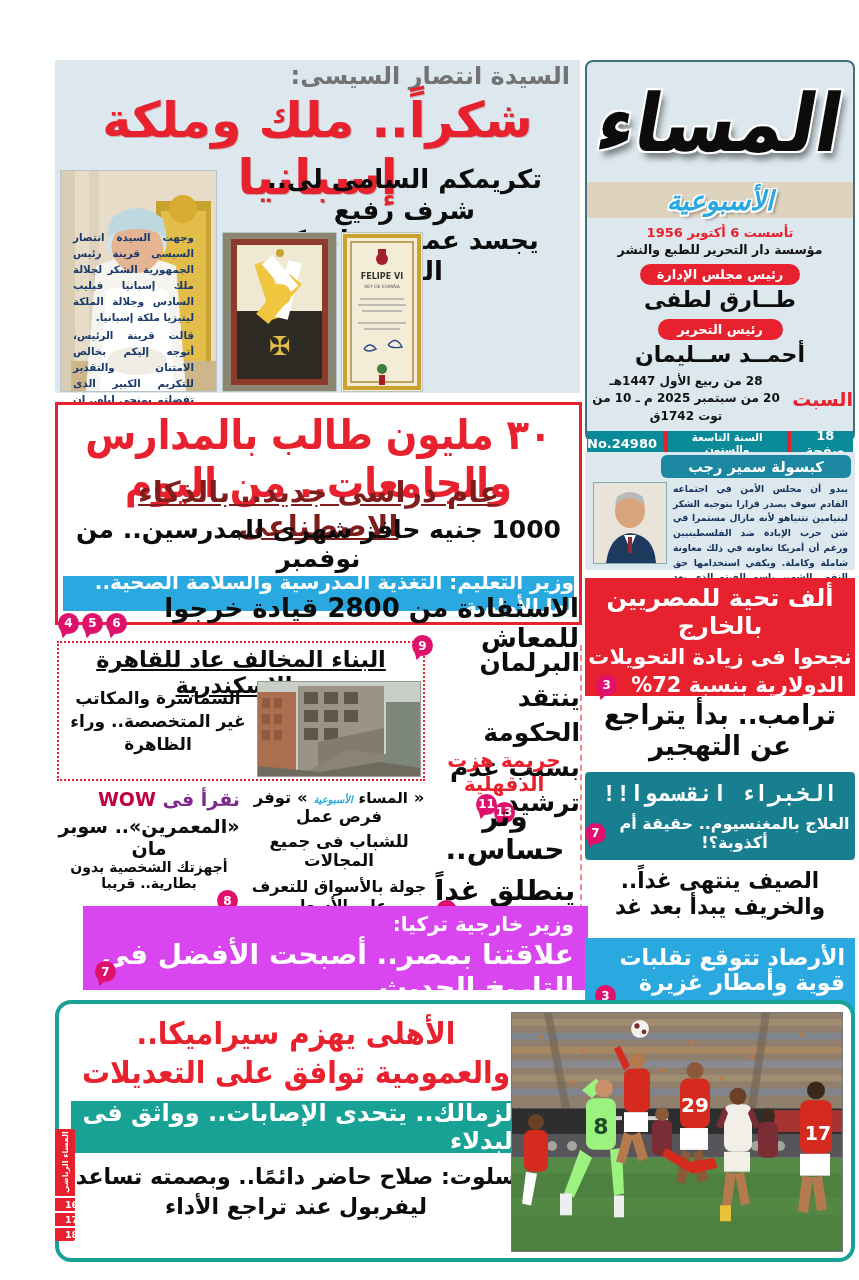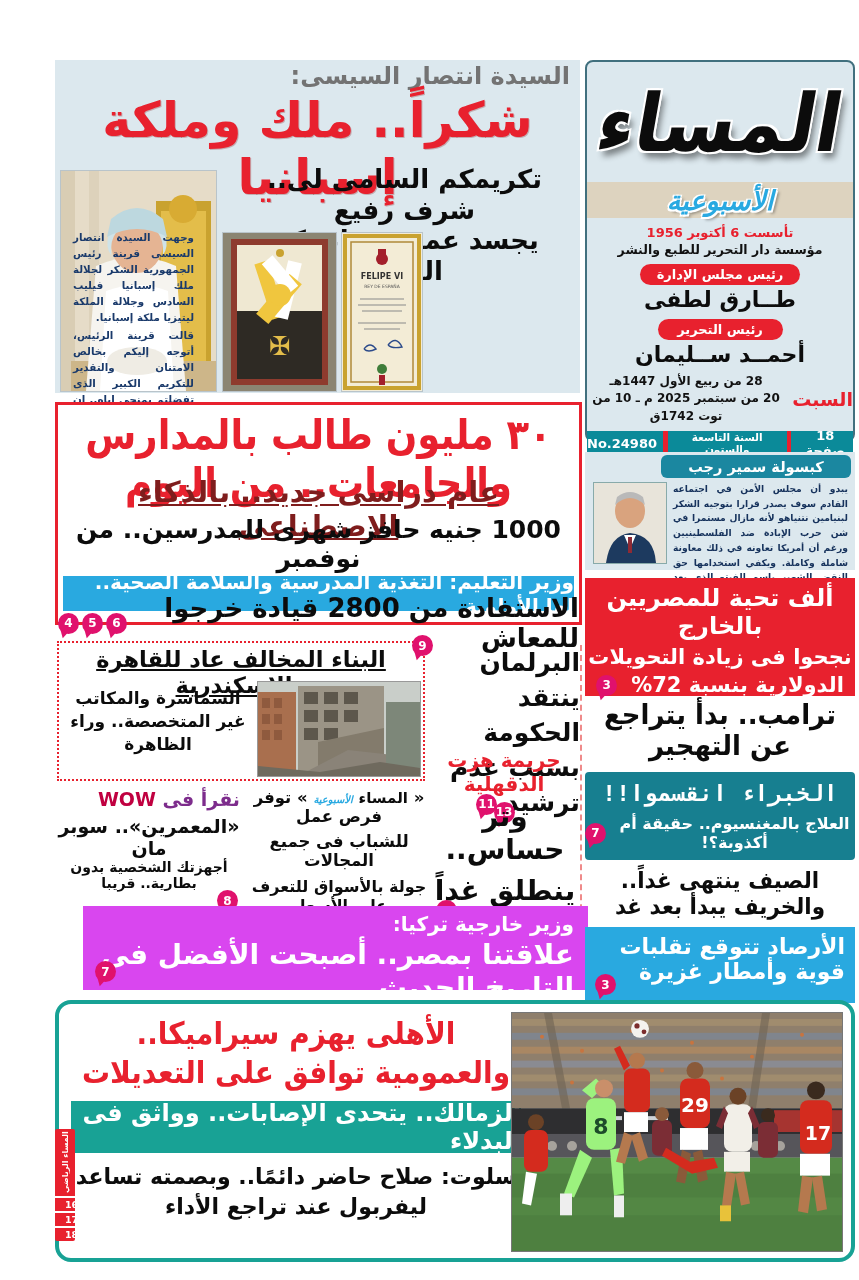--- a/index.html
+++ b/index.html
@@ -119,21 +119,21 @@
   .expats-l3{font-size:21px;font-weight:800;margin-top:4px;display:flex;align-items:center;justify-content:center;gap:14px;}
   .trump{left:585px;top:700px;width:270px;text-align:center;color:#0c0c0c;}
   .trump-l1{font-size:26px;font-weight:900;transform:scaleY(1.05);}
   .trump-l2{font-size:19px;font-weight:800;margin-top:8px;display:flex;align-items:center;justify-content:center;gap:8px;}
   .experts{left:585px;top:772px;width:270px;height:88px;background:#177f90;color:#fff;text-align:center;
            border-radius:4px;box-sizing:border-box;padding-top:8px;}
   .experts-l1{font-size:23px;font-weight:900;font-family:Liberation Mono, monospace;}
   .experts-l2{font-size:16px;font-weight:800;margin-top:6px;display:flex;align-items:center;justify-content:center;gap:8px;}
   .weather{left:585px;top:868px;width:270px;}
   .weather-l1{text-align:center;font-size:21.5px;font-weight:900;color:#0c0c0c;transform:scaleY(1.05);}
-  .weather-box{margin-top:9px;height:76px;background:#29a9e0;color:#fff;box-sizing:border-box;
+  .weather-box{margin-top:20px;height:76px;background:#29a9e0;color:#fff;box-sizing:border-box;
                padding:7px 10px 0 12px;text-align:right;font-size:22px;font-weight:900;position:relative;}
   .weather-box .badge{position:absolute;left:10px;bottom:8px;}
 
   
   .sports{left:55px;top:1000px;width:800px;height:262px;background:#fff;border:4px solid #18a295;
           border-radius:16px;box-sizing:border-box;}
   .sp-headline{left:12px;top:10px;width:450px;text-align:center;font-size:28px;font-weight:900;
                color:#e8212e;line-height:1.3;transform:scaleY(1.1);transform-origin:top;}
   .sp-strip{left:12px;top:97px;width:450px;height:52px;background:#18a295;color:#fff;
             display:flex;align-items:center;justify-content:center;font-size:24px;font-weight:900;}

